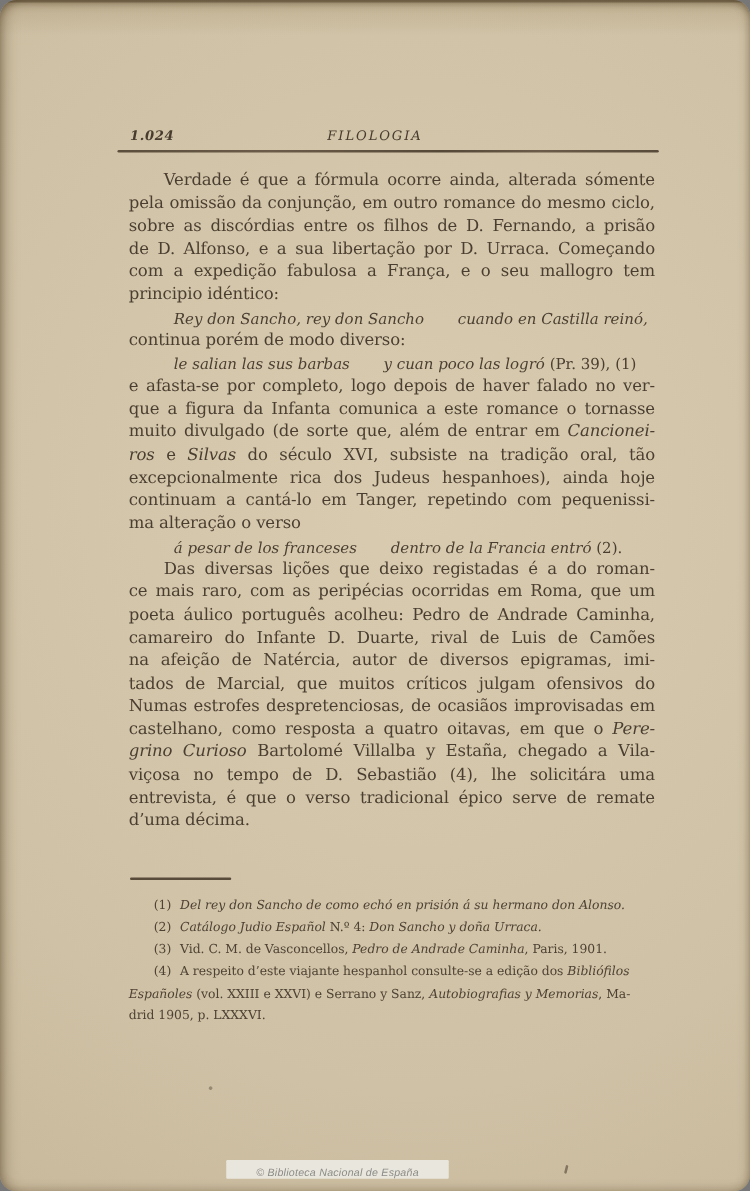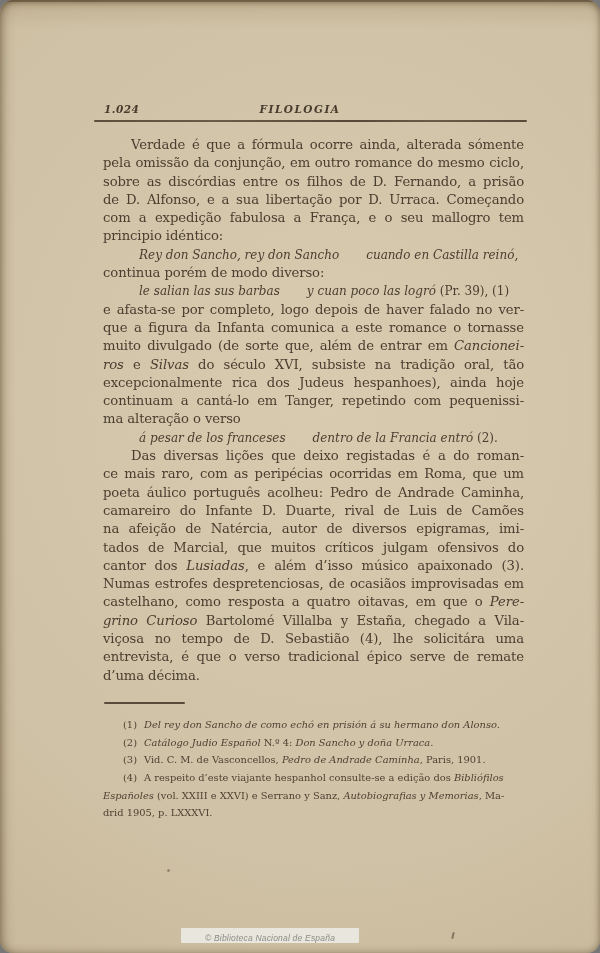--- a/index.html
+++ b/index.html
@@ -25,21 +25,21 @@
     background:rgba(58,43,22,.38);
   }
   
   .hdr{position:absolute;top:103px;left:0;width:100%;height:14px;}
   .pagenum{
     position:absolute;left:104px;top:0;
     font-size:10.5px;font-weight:bold;font-style:italic;letter-spacing:.5px;color:#473c2e;
   }
   .jtitle{
     position:absolute;left:0;top:0;width:100%;text-align:center;
-    font-size:10.5px;font-weight:bold;font-style:italic;letter-spacing:1.5px;color:#473c2e;
+    font-size:10.5px;font-weight:normal;font-style:italic;letter-spacing:1.5px;color:#473c2e;
   }
   .hrule{
     position:absolute;top:120px;left:94px;width:433px;height:2px;
     background:linear-gradient(90deg,#5b4e3c 0%,#6a5c48 28%,#554837 60%,#6a5c48 78%,#584b3a 100%);
     border-radius:1px;
   }
   
   .body{
     position:absolute;top:136px;left:103px;width:421px;
     font-size:13.2px;line-height:18.3px;letter-spacing:-.1px;
@@ -115,21 +115,20 @@
     <div class="ln">ma alteração o verso</div>
 
     <div class="ln vrs"><span>á pesar de los franceses</span><span class="gap"></span><span>dentro de la Francia entró</span><span class="ref"> (2).</span></div>
 
     <div class="ln j ind">Das diversas lições que deixo registadas é a do roman-</div>
     <div class="ln j">ce mais raro, com as peripécias ocorridas em Roma, que um</div>
     <div class="ln j">poeta áulico português acolheu: Pedro de Andrade Caminha,</div>
     <div class="ln j">camareiro do Infante D. Duarte, rival de Luis de Camões</div>
     <div class="ln j">na afeição de Natércia, autor de diversos epigramas, imi-</div>
     <div class="ln j">tados de Marcial, que muitos críticos julgam ofensivos do</div>
-    <div class="ln j"><span>cantor dos </span><span class="it">Lusiadas</span><span>, e além d’isso músico apaixonado (3).</span></div>
     <div class="ln j">Numas estrofes despretenciosas, de ocasiãos improvisadas em</div>
     <div class="ln j"><span>castelhano, como resposta a quatro oitavas, em que o </span><span class="it">Pere-</span></div>
     <div class="ln j"><span class="it">grino Curioso</span><span> Bartolomé Villalba y Estaña, chegado a Vila-</span></div>
     <div class="ln j">viçosa no tempo de D. Sebastião (4), lhe solicitára uma</div>
     <div class="ln j">entrevista, é que o verso tradicional épico serve de remate</div>
     <div class="ln">d’uma décima.</div>
   </div>
 
   <div class="fsep"></div>
 

